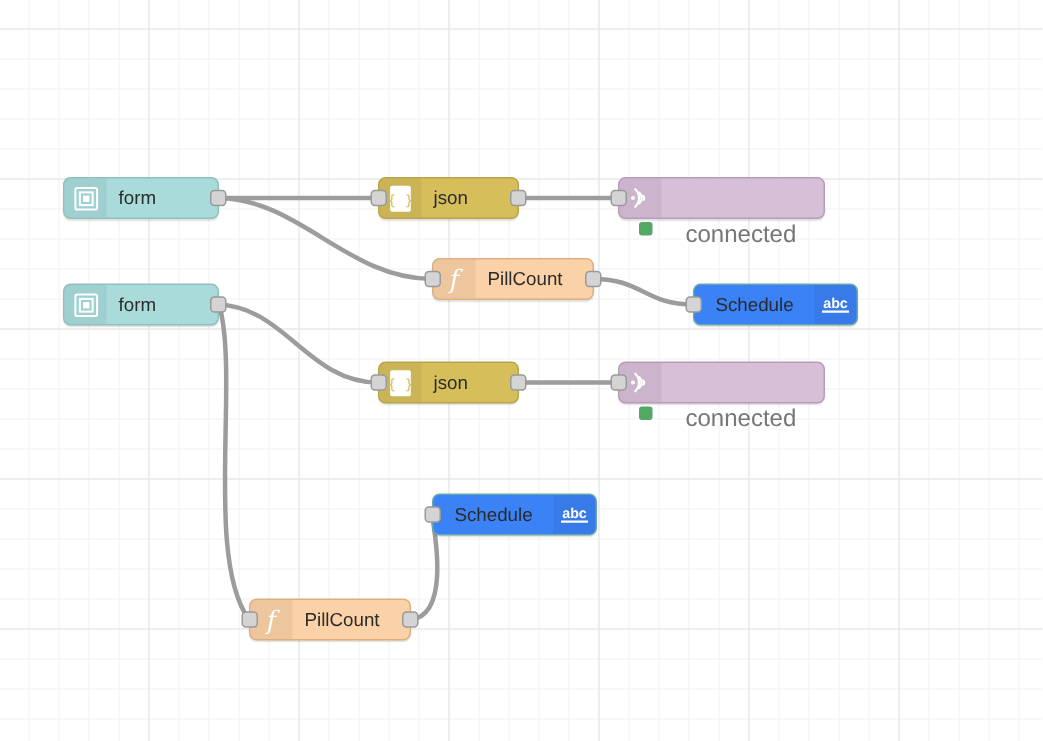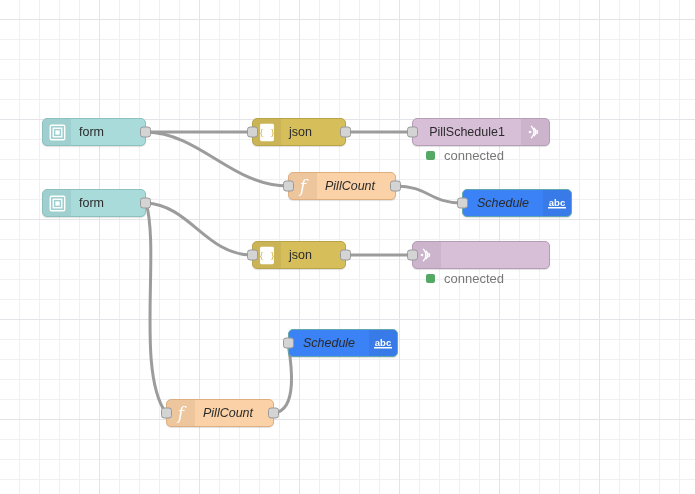--- a/index.html
+++ b/index.html
@@ -93,21 +93,21 @@
     flex: 1;
     display: flex;
     align-items: center;
     justify-content: center;
     font-size: 12.5px;
     color: #2b2b2b;
     padding: 0 8px;
     white-space: nowrap;
   }
   .node-label.left-align { justify-content: flex-start; }
-  .node-label.italic { font-style: italic; }
+  .node-label.italic { }
 
   
   .port {
     position: absolute;
     width: 11px;
     height: 11px;
     background: #d4d4d4;
     border: 1px solid #999999;
     border-radius: 3px;
     box-sizing: border-box;
@@ -121,23 +121,23 @@
   .n-form        { background: #a9dbdb; border-color: #8fc0c0; }
   .n-json        { background: #d6bf5b; border-color: #b9a449; }
   .n-function    { background: #fbd2a8; border-color: #dfae7f; }
   .n-mqtt        { background: #d8bfd8; border-color: #b79cb7; }
   .n-debug       { background: #3b82f6; border-color: #63a8b0; }
 
   
   .status {
     position: absolute;
     display: flex;
-    align-items: center;
-    gap: 9px;
-    font-size: 13px;
+    align-items: flex-start;
+    gap: 22px;
+    font-size: 16px;
     color: #777777;
     white-space: nowrap;
   }
   .status-dot {
     width: 9px;
     height: 9px;
     border-radius: 2px;
     background: #53a864;
     display: inline-block;
   }
@@ -188,21 +188,20 @@
               <text x="10" y="15.5" text-anchor="middle" font-family="DejaVu Sans Mono, monospace" font-size="11" fill="#d6bf5b">{ }</text>
             </svg>
           </div>
           <div class="node-label left-align">json</div>
         </div>
         <div class="port in"></div>
         <div class="port out"></div>
       </div>
       <div class="node n-mqtt" style="left: 412px; top: 118px; width: 138px;">
         <div class="node-body">
-          <div class="node-label">PillSchedule1</div>
           <div class="node-icon-right glyph-wifi">
             <svg width="18" height="18" viewBox="0 0 18 18">
               <g fill="none" stroke="#ffffff" stroke-width="1.5" stroke-linecap="round">
                 <path d="M5.5 3.2 A 8 8 0 0 1 5.5 14.8"></path>
                 <path d="M8.2 5.4 A 5 5 0 0 1 8.2 12.6"></path>
                 <path d="M10.9 7.6 A 2.2 2.2 0 0 1 10.9 10.4"></path>
               </g>
               <circle cx="4" cy="9" r="1.3" fill="#ffffff"></circle>
             </svg>
           </div>

